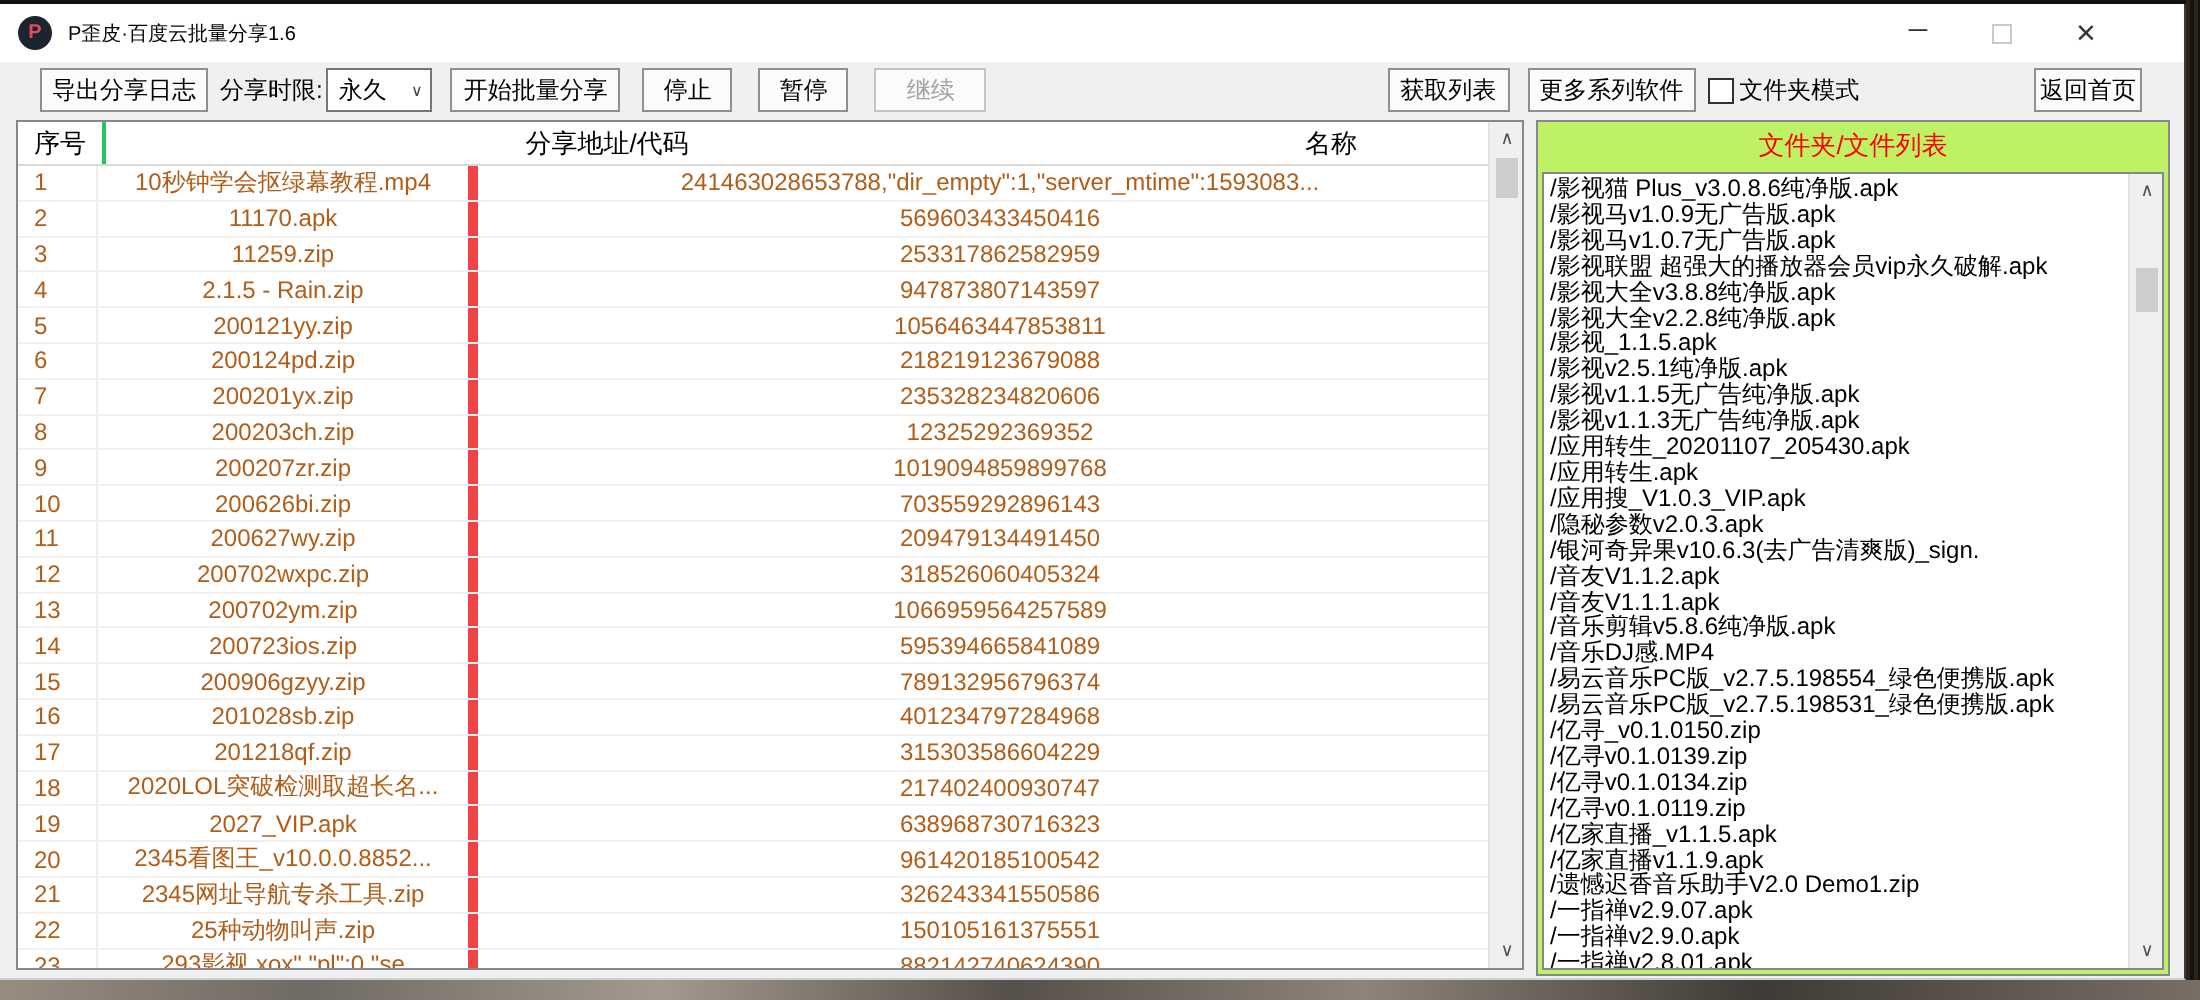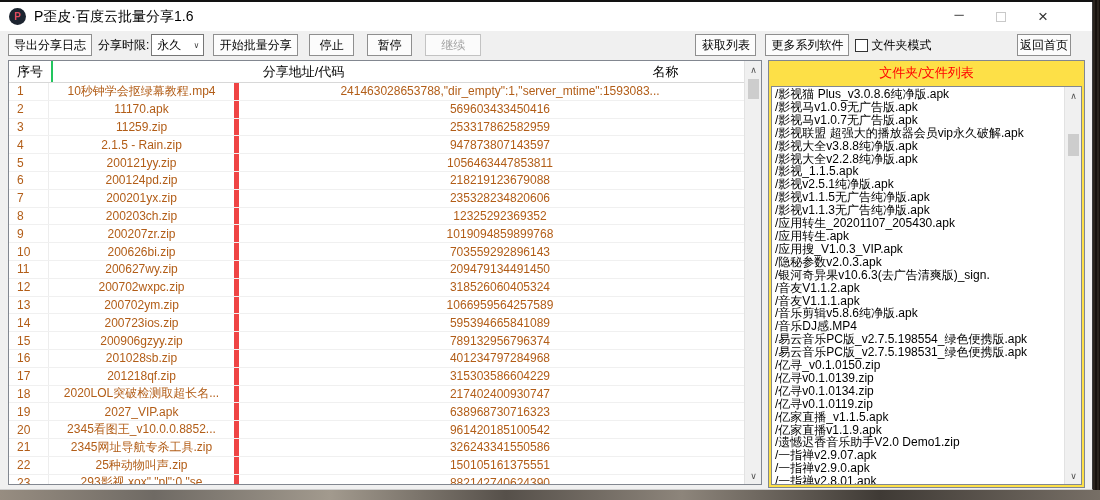--- a/index.html
+++ b/index.html
@@ -19,32 +19,32 @@
     background:linear-gradient(90deg,#978d81 0%,#6f6a64 14%,#a29a8e 30%,#56504a 46%,#8d857b 62%,#3f3a35 80%,#776f66 100%); }
 
   
   .window { position:absolute; top:2px; left:0; width:1093px; height:488px;
     background:#f0f0f0; border-bottom:1px solid #cfcfcf; border-right:1px solid #3a3a3a; }
 
   
   .titlebar { height:29px; background:#ffffff; display:flex; align-items:center; padding-left:9px; }
   .app-icon { width:17px; height:17px; border-radius:50%; background:#1c2430; color:#e24b5e;
     display:flex; align-items:center; justify-content:center; font-size:10px; font-weight:bold; }
-  .title-text { margin-left:8px; font-size:14px; }
+  .title-text { margin-left:8px; font-size:10px; }
   .win-controls { margin-left:auto; display:flex; height:100%; padding-right:28px; }
   .win-btn { width:42px; height:100%; display:flex; align-items:center; justify-content:center;
     font-size:14px; color:#333; }
   .max-box { width:10px; height:10px; border:1px solid #c9c9c9; background:#fff; }
   .min-glyph { font-size:13px; margin-top:-4px; }
   .close-glyph { font-size:17px; font-weight:300; }
 
   
   .toolbar { height:28px; display:flex; align-items:center; padding:0 8px 0 8px; background:#f0f0f0; }
   .btn { height:22px; background:#fcfcfc; border:1px solid #8f8f8f; display:flex;
-    align-items:center; justify-content:center; font-size:12px; white-space:nowrap; }
+    align-items:center; justify-content:center; font-size:12px; white-space:nowrap;margin-left:12px; }
   .btn-disabled { color:#a3a3a3; border-color:#c3c3c3; background:#fbfbfb; }
   .tb-label { margin-left:6px; white-space:nowrap; }
   .combo { margin-left:2px; width:53px; height:22px; background:#fff; border:1px solid #767676;
     display:flex; align-items:center; padding-left:5px; position:relative; }
   .combo .arrow { position:absolute; right:4px; font-size:8px; color:#444; }
   .spacer1 { flex:2.5; } .spacer2 { flex:1; }
   .chk-wrap { display:flex; align-items:center; margin-left:6px; white-space:nowrap; }
   .chk-box { width:13px; height:13px; border:1px solid #333; background:#fff; margin-right:3px; }
 
   
@@ -67,21 +67,21 @@
     background:#f0f0f0; border-left:1px solid #e2e2e2; }
   .sb-arrow { width:17px; height:17px; display:flex; align-items:center; justify-content:center;
     font-size:9px; color:#505050; }
   .sb-arrow.down { position:absolute; bottom:0; }
   .sb-thumb { width:11px; margin:0 auto; background:#cdcdcd; }
   .thumb-main { height:20px; margin-top:1px; }
   .thumb-panel { height:22px; margin-top:30px; }
 
   
   .file-panel { position:absolute; left:768px; top:58px; width:317px; height:428px;
-    border:1px solid #828790; background:#fde047; }
+    border:1px solid #828790; background:#bef264; }
   .panel-title { height:24px; display:flex; align-items:center; justify-content:center;
     color:var(--panel-title,#f00); font-size:13px; }
   .file-list-box { position:absolute; left:2px; right:2px; top:25px; bottom:2px;
     background:#fff; border:1px solid #828790; overflow:hidden; }
   .file-list { position:absolute; left:3px; top:1px; right:18px; bottom:0; overflow:hidden; }
   .file-item { line-height:12.9px; font-size:12px; white-space:nowrap; color:#000; }
 </style>
 </head>
 <body>
 

